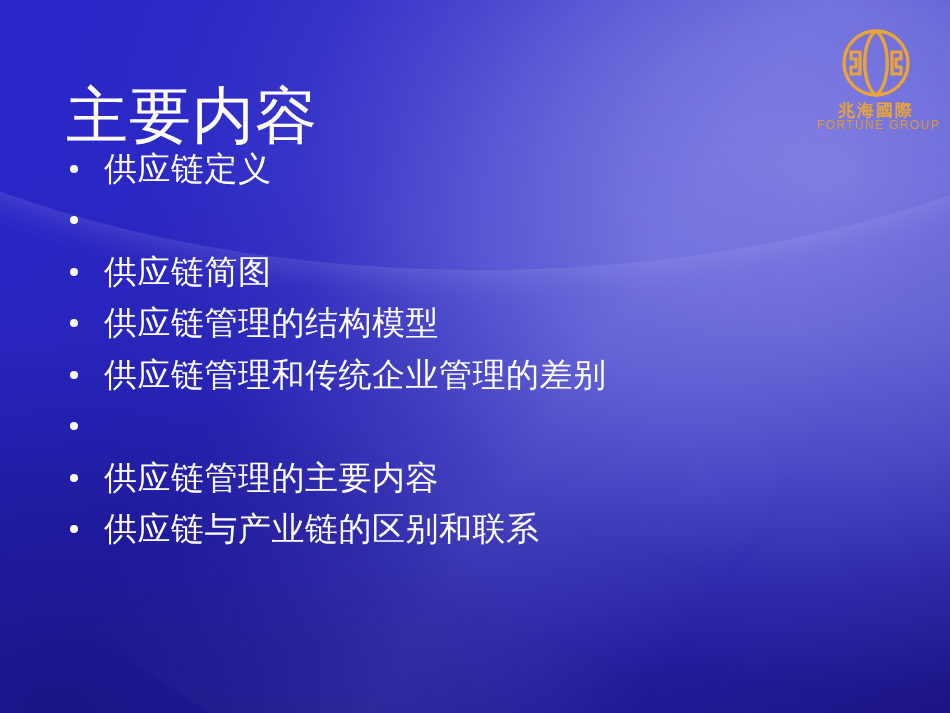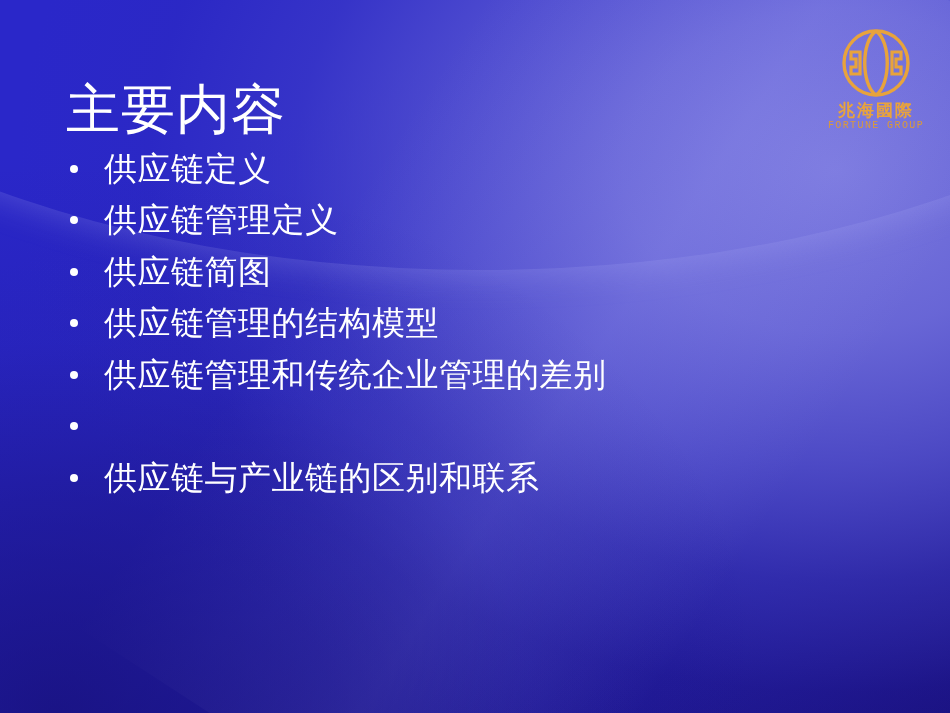--- a/index.html
+++ b/index.html
@@ -90,21 +90,21 @@
         rgba(22,14,124,0.14) 66%,
         rgba(25,16,128,0) 100%);
     pointer-events: none;
   }
 
   
   #title {
     position: absolute;
     left: 66px;
     top: 42px;
-    font-size: 54px;
+    font-size: 62px;
     line-height: 64px;
     color: #ffffff;
     letter-spacing: 1px;
     white-space: nowrap;
     font-weight: 400;
   }
 
   
   #bullets {
     position: absolute;
@@ -151,26 +151,26 @@
   #logo-cn {
     margin-top: 1px;
     font-size: 17px;
     line-height: 19px;
     color: #e8a33c;
     letter-spacing: 2px;
     font-weight: 700;
     white-space: nowrap;
   }
   #logo-en {
-    font-size: 10px;
+    font-size: 12px;
     line-height: 11px;
     color: #dc9a38;
     letter-spacing: 1.4px;
     white-space: nowrap;
-    font-family: Liberation Mono, monospace;
+    font-family: Liberation Sans, sans-serif;
   }
 </style>
 </head>
 <body>
 
 <div id="slide">
 
   <div id="wash-right"></div>
   <div id="sweep-ellipse"></div>
   <div id="diagonal-band"></div>
@@ -180,21 +180,20 @@
 
   <div id="bullets">
 
     <div class="bullet-row">
       <span class="bullet-dot"></span>
       <span class="bullet-text">供应链定义</span>
     </div>
 
     <div class="bullet-row">
       <span class="bullet-dot"></span>
-      <span class="bullet-text">供应链管理定义</span>
     </div>
 
     <div class="bullet-row">
       <span class="bullet-dot"></span>
       <span class="bullet-text">供应链简图</span>
     </div>
 
     <div class="bullet-row">
       <span class="bullet-dot"></span>
       <span class="bullet-text">供应链管理的结构模型</span>
@@ -203,20 +202,24 @@
     <div class="bullet-row">
       <span class="bullet-dot"></span>
       <span class="bullet-text">供应链管理和传统企业管理的差别</span>
     </div>
 
 
     <div class="bullet-row">
       <span class="bullet-dot"></span>
     </div>
 
+    <div class="bullet-row">
+      <span class="bullet-dot"></span>
+      <span class="bullet-text">供应链管理的主要内容</span>
+    </div>
 
     <div class="bullet-row">
       <span class="bullet-dot"></span>
       <span class="bullet-text">供应链与产业链的区别和联系</span>
     </div>
 
   </div>
 
   <div id="logo">
     <svg id="logo-mark" width="74" height="74" viewBox="0 0 74 74">

